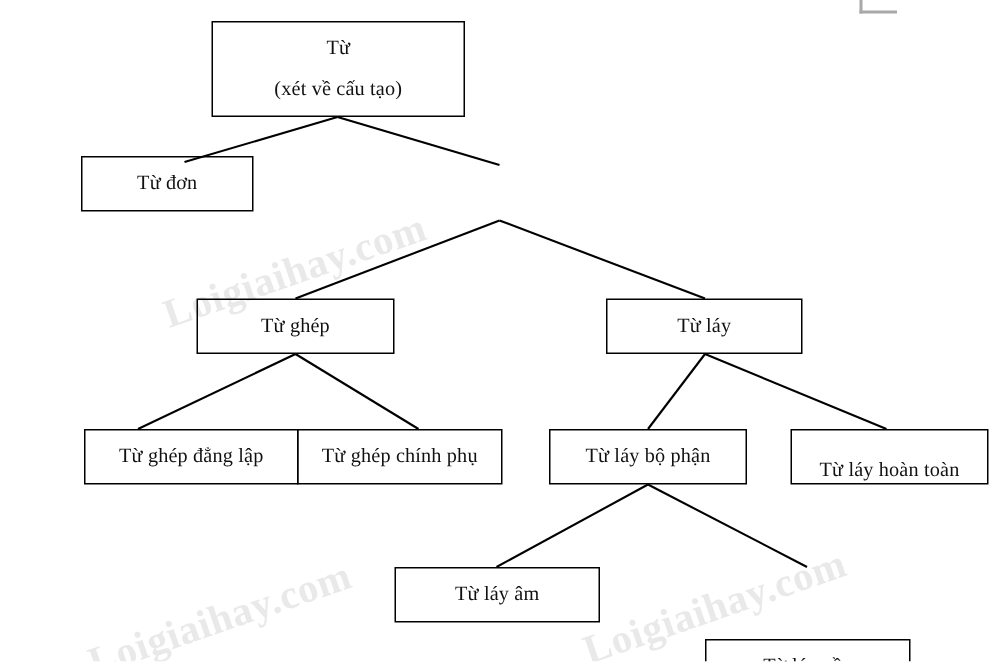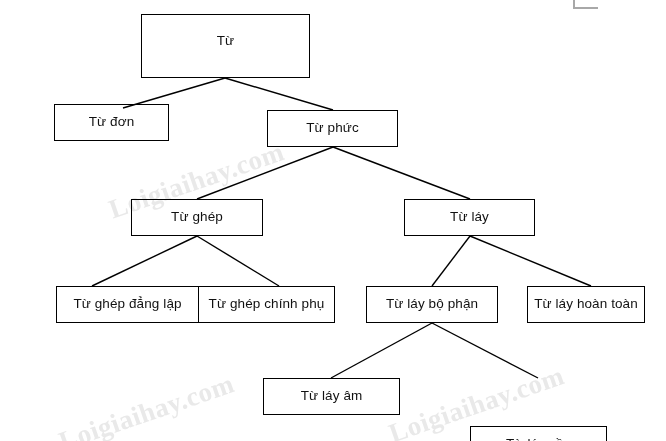--- a/index.html
+++ b/index.html
@@ -28,20 +28,21 @@
     position: absolute;
     box-sizing: border-box;
     border: 1.4px solid #000000;
     background: transparent;
     display: flex;
     flex-direction: column;
     align-items: center;
     justify-content: center;
     z-index: 3;
     color: #111111;
+    font-family: Liberation Serif, serif;
   }
   .node .line {
     font-size: 13.5px;
     line-height: 1.25;
     white-space: nowrap;
     letter-spacing: 0.1px;
   }
   .node.root .line1 { margin-bottom: 10px; }
   .wm {
     position: absolute;
@@ -84,29 +85,27 @@
     <line x1="197" y1="236" x2="92" y2="286" stroke="#000" stroke-width="1.4"></line>
     <line x1="197" y1="236" x2="279" y2="286" stroke="#000" stroke-width="1.4"></line>
     <line x1="470" y1="236" x2="432" y2="286" stroke="#000" stroke-width="1.4"></line>
     <line x1="470" y1="236" x2="591" y2="286" stroke="#000" stroke-width="1.4"></line>
     <line x1="432" y1="323" x2="331" y2="378" stroke="#000" stroke-width="1.4"></line>
     <line x1="432" y1="323" x2="538" y2="378" stroke="#000" stroke-width="1.4"></line>
   </svg>
 
   <div class="node root" style="left:141px; top:14px; width:169px; height:64px;">
     <span class="line line1">Từ</span>
+    <span class="line line2">(xét về cấu tạo)</span>
   </div>
 
   <div class="node" style="left:54px; top:104px; width:115px; height:37px;">
     <span class="line">Từ đơn</span>
   </div>
 
-  <div class="node" style="left:267px; top:110px; width:131px; height:37px;">
-    <span class="line">Từ phức</span>
-  </div>
 
   <div class="node" style="left:131px; top:199px; width:132px; height:37px;text-align:right;">
     <span class="line">Từ ghép</span>
   </div>
 
   <div class="node" style="left:404px; top:199px; width:131px; height:37px;text-align:center;">
     <span class="line">Từ láy</span>
   </div>
 
   <div class="node" style="left:20px; top:286px; width:143px; height:37px;margin-left:36px;">
@@ -114,21 +113,21 @@
   </div>
 
   <div class="node" style="left:198px; top:286px; width:137px; height:37px;">
     <span class="line">Từ ghép chính phụ</span>
   </div>
 
   <div class="node" style="left:366px; top:286px; width:132px; height:37px;">
     <span class="line">Từ láy bộ phận</span>
   </div>
 
-  <div class="node" style="left:527px; top:286px; width:118px; height:37px;">
+  <div class="node" style="left:527px; top:286px; width:132px; height:37px;justify-content:flex-end;">
     <span class="line">Từ láy hoàn toàn</span>
   </div>
 
   <div class="node" style="left:263px; top:378px; width:137px; height:37px;align-items:center;">
     <span class="line">Từ láy âm</span>
   </div>
 
   <div class="node" style="left:470px; top:378px; width:137px; height:37px;margin-top:48px;">
     <span class="line">Từ láy vần</span>
   </div>

